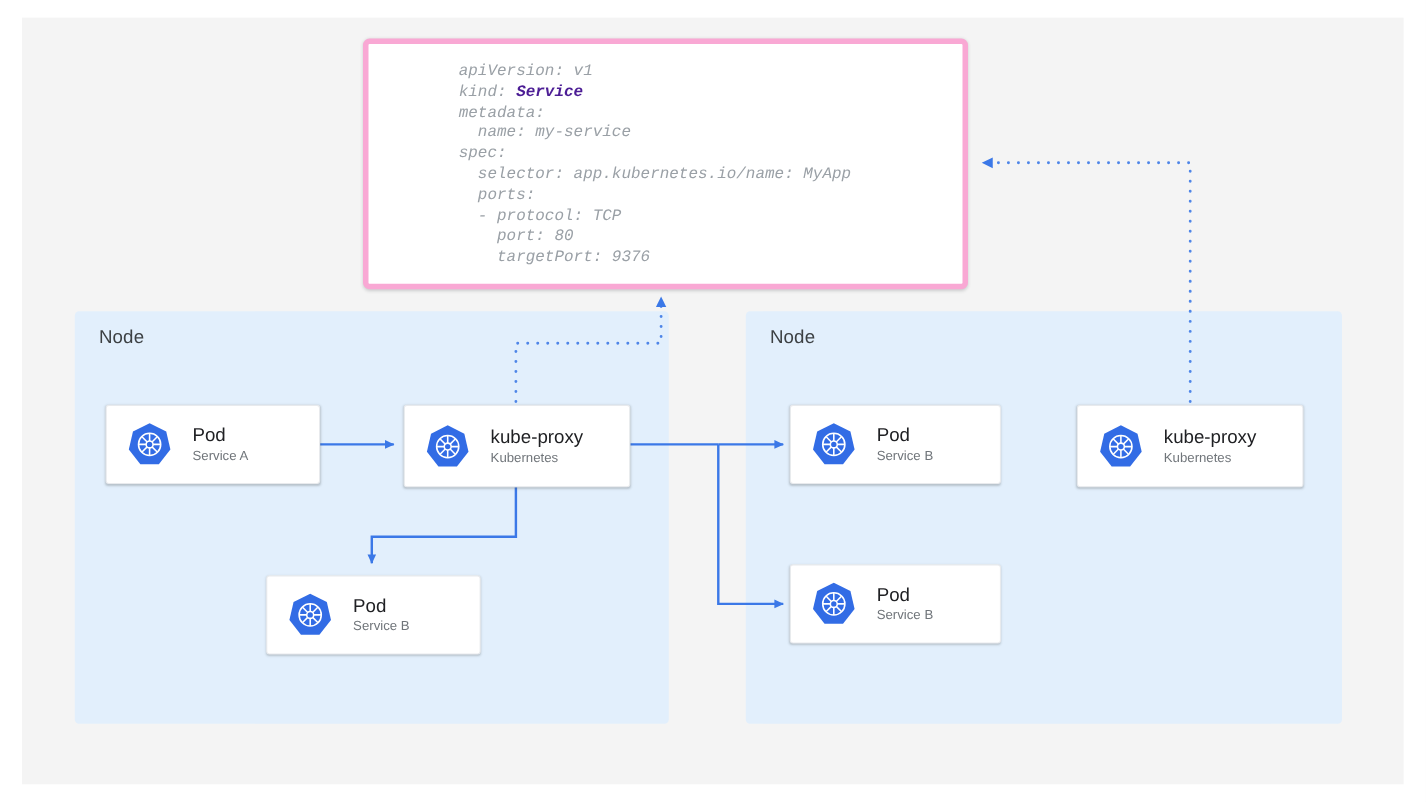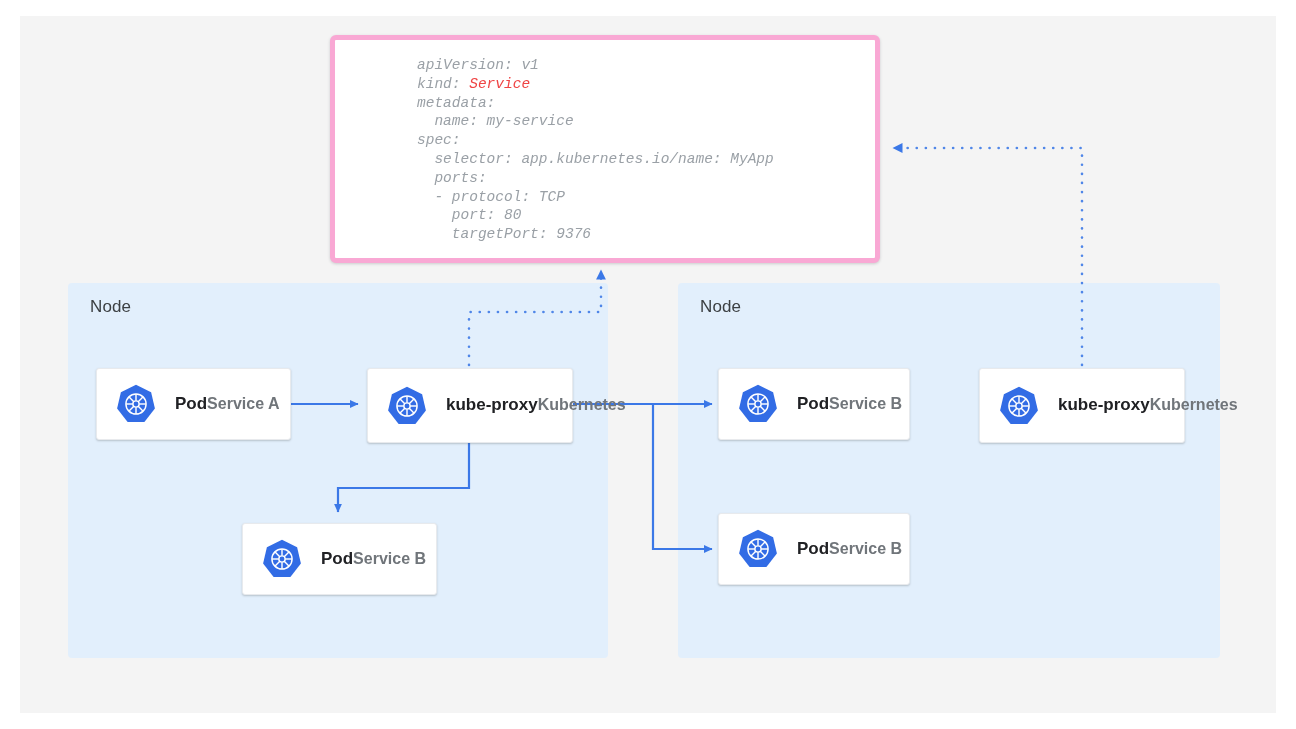--- a/index.html
+++ b/index.html
@@ -60,32 +60,31 @@
   }
   .card-icon {
     flex: 0 0 auto;
     width: 42px;
     height: 42px;
     margin-left: 18px;
   }
   .card-text {
     margin-left: 18px;
     display: flex;
-    flex-direction: row;
+    flex-direction: column;
     justify-content: flex-end;
     line-height: 1.22;
-    font-weight: bold;
   }
   .card-title {
     font-size: 17px;
     color: #202124;
     white-space: nowrap;
   }
   .card-sub {
-    font-size: 16px;
+    font-size: 12px;
     color: #70757a;
     white-space: nowrap;
   }
   
   #yaml-card {
     position: absolute;
     left: 330px;
     top: 35px;
     width: 550px;
     height: 228px;
@@ -102,22 +101,22 @@
     top: 16px;
     margin: 0;
     font-family: "Liberation Mono", monospace;
     font-style: italic;
     font-size: 14.5px;
     line-height: 18.8px;
     color: #9aa0a6;
     white-space: pre;
   }
   #yaml-code b {
-    color: #ef4444;
-    font-weight: normal;
+    color: #4c1d95;
+    font-weight: bold;
   }
 </style>
 </head>
 <body>
 
 <div id="stage">
 
   <div id="canvas"></div>
 
   <div class="node-zone" style="left:68px; top:283px; width:540px; height:375px;">

